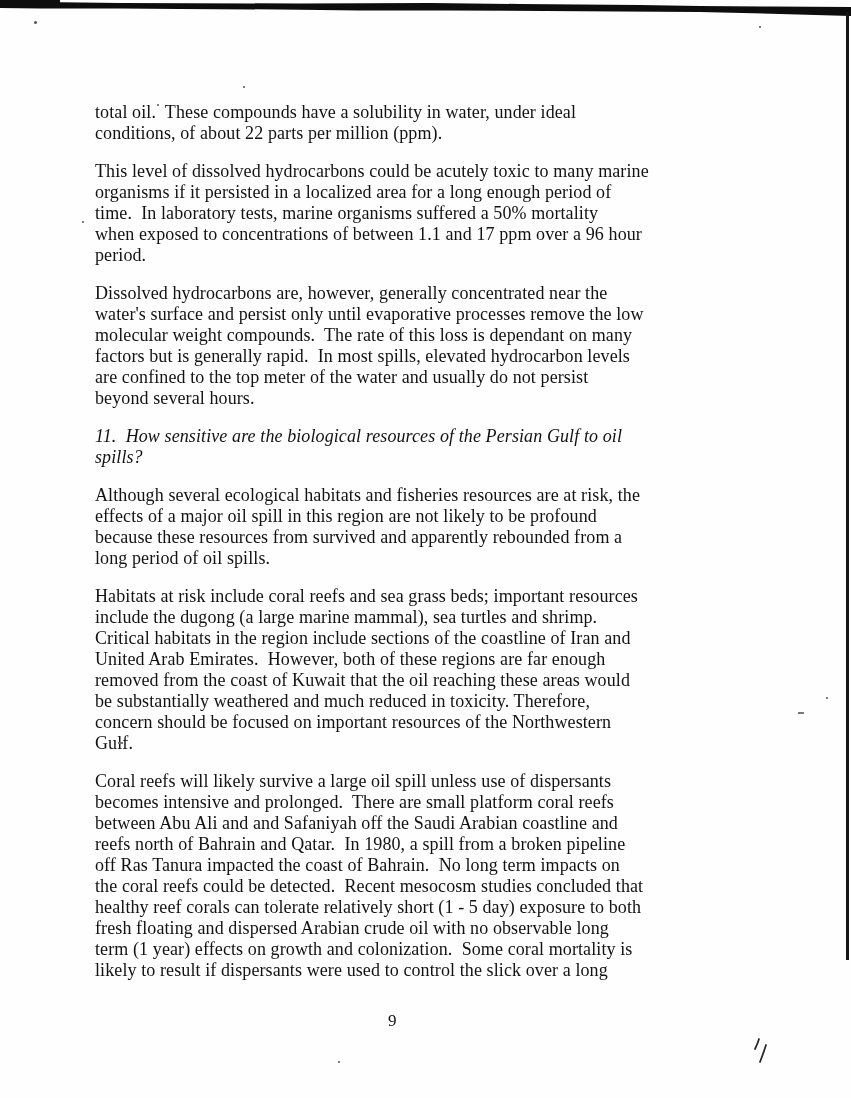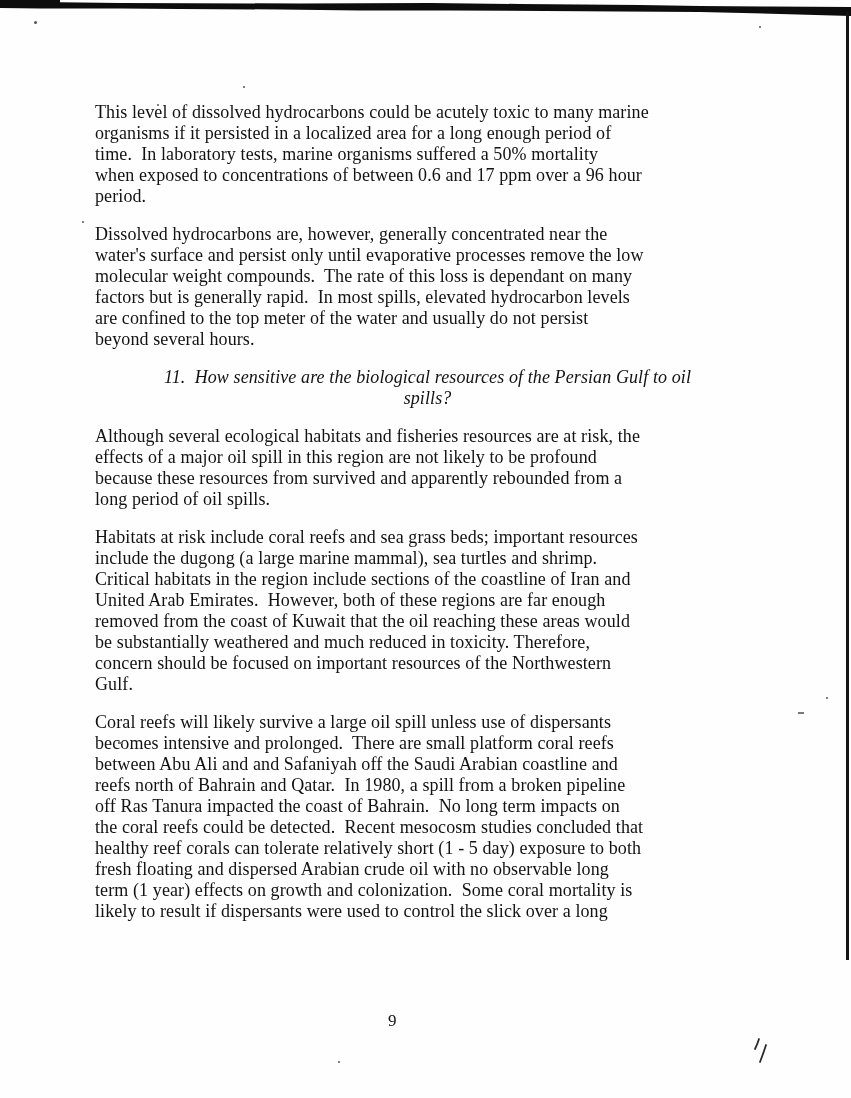--- a/index.html
+++ b/index.html
@@ -40,21 +40,20 @@
   }
   .para {
     margin: 0 0 17px 0;
     font-size: 18px;
     line-height: 21px;
     white-space: pre-wrap;
     letter-spacing: 0.1px;
   }
   .question {
     font-style: italic;
-    text-align: center;
   }
   .page-number {
     position: absolute;
     left: 388px;
     top: 1010px;
     font-size: 17px;
     line-height: 21px;
   }
   .hand-mark {
     position: absolute;
@@ -80,24 +79,26 @@
 
   <svg class="top-bar" viewBox="0 0 851 18" preserveAspectRatio="none">
     <polygon fill="#0d0d0d" points="0,1.5 120,3 300,3.5 430,3 520,4 640,5 700,6 770,6.5 851,7
               851,16 780,14 700,12 620,11.5 450,10.5 360,10.5 280,9.5 180,9 120,8.5 40,8.5 0,8"></polygon>
     <rect x="0" y="0" width="60" height="3.5" fill="#0d0d0d"></rect>
   </svg>
 
   <div class="right-edge-line"></div>
 
   <div class="text-block">
+    <p class="para">total oil.  These compounds have a solubility in water, under ideal
+conditions, of about 22 parts per million (ppm).</p>
     <p class="para">This level of dissolved hydrocarbons could be acutely toxic to many marine
 organisms if it persisted in a localized area for a long enough period of
 time.  In laboratory tests, marine organisms suffered a 50% mortality
-when exposed to concentrations of between 0.6 and 17 ppm over a 96 hour
+when exposed to concentrations of between 1.1 and 17 ppm over a 96 hour
 period.</p>
     <p class="para">Dissolved hydrocarbons are, however, generally concentrated near the
 water's surface and persist only until evaporative processes remove the low
 molecular weight compounds.  The rate of this loss is dependant on many
 factors but is generally rapid.  In most spills, elevated hydrocarbon levels
 are confined to the top meter of the water and usually do not persist
 beyond several hours.</p>
     <p class="para question">11.  How sensitive are the biological resources of the Persian Gulf to oil
 spills?</p>
     <p class="para">Although several ecological habitats and fisheries resources are at risk, the

